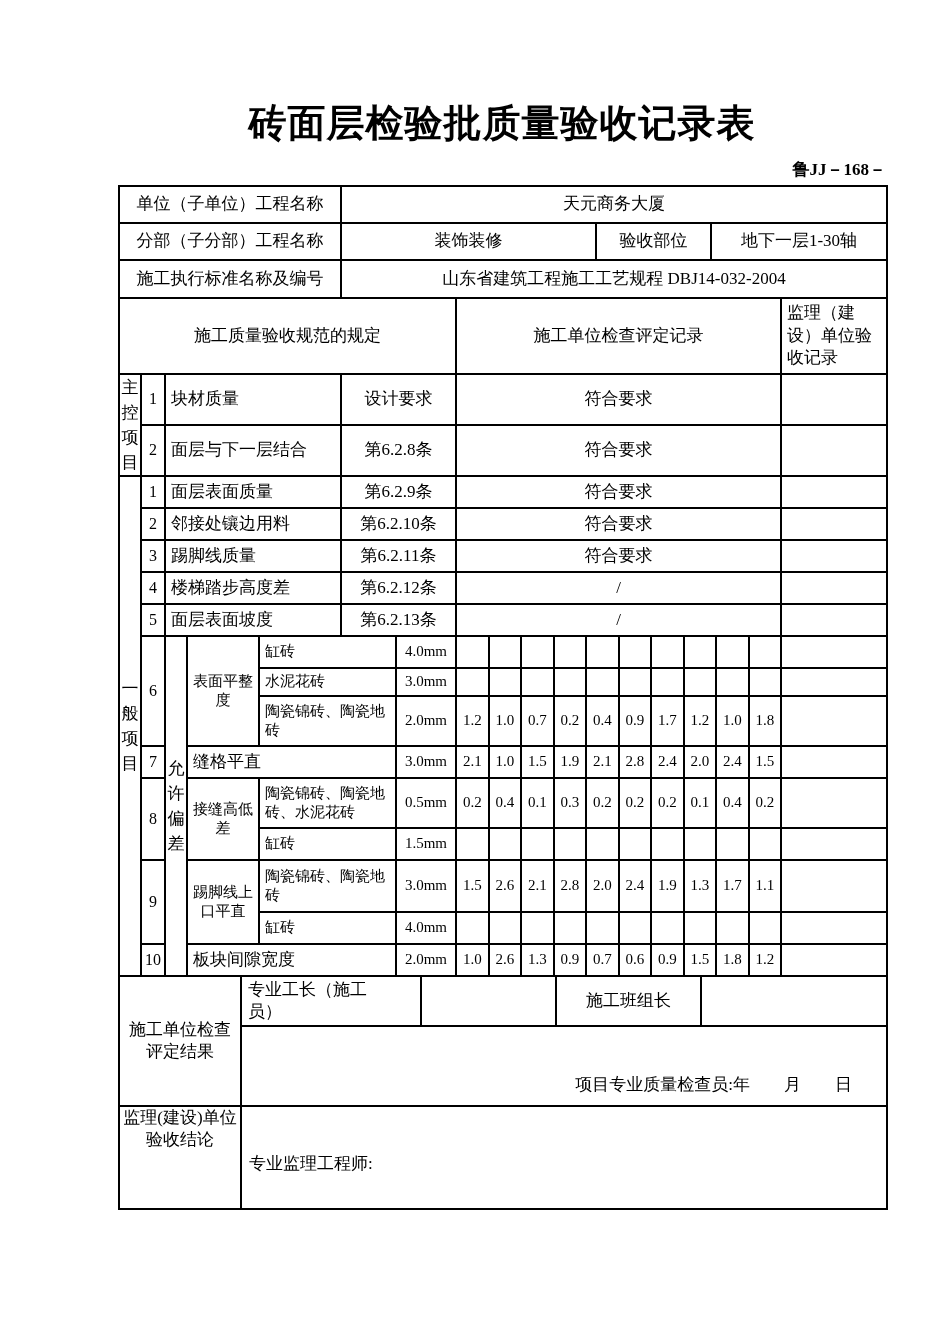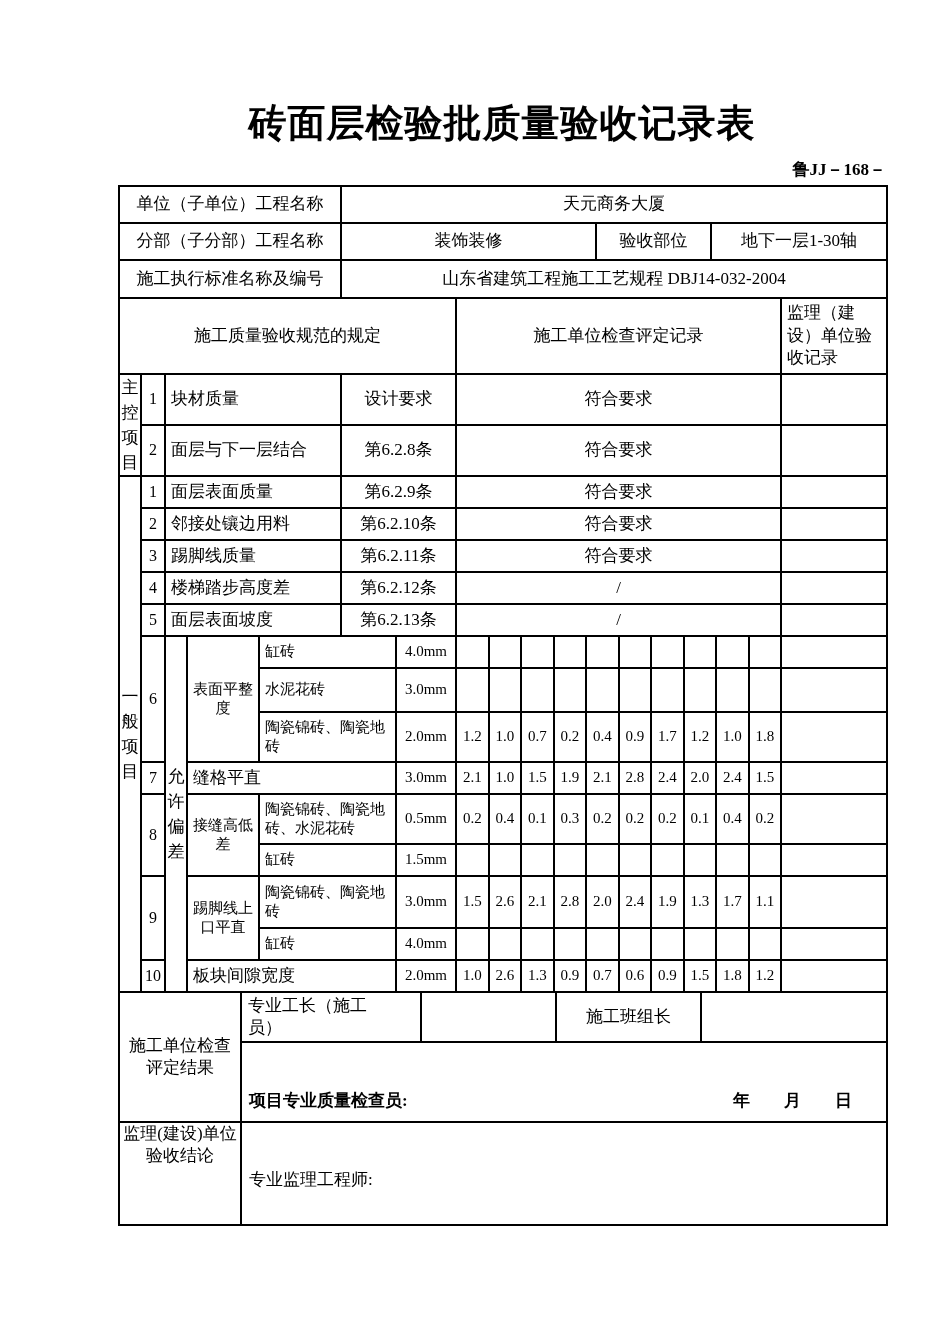--- a/index.html
+++ b/index.html
@@ -26,21 +26,21 @@
   }
   td.left{text-align:left;padding-left:5px;}
   td.small{font-size:15px;}
   td.meas{font-size:15px;padding:0;}
   td.num{font-size:16px;padding:0;}
   td.vlabel{padding:0 1px;line-height:25px;font-size:17px;}
   td.wrap{text-align:left;padding:2px 5px;line-height:1.35;}
   td.bottom{vertical-align:bottom;}
   td.top{vertical-align:top;padding-top:0;}
   td.foreman{padding:2px 44px 2px 6px;text-align:left;}
-  .sign-line{display:flex;justify-content:space-between;padding:0 32px 8px 5px;font-weight:bold;}
+  .sign-line{display:flex;justify-content:flex-end;padding:0 32px 8px 5px;}
   .engineer-line{padding:46px 0 0 5px;text-align:left;}
 </style>
 </head>
 <body>
 
 <div class="doc">
 
   <div class="title">砖面层检验批质量验收记录表</div>
   <div class="form-code">鲁JJ－168－</div>
 
@@ -165,21 +165,21 @@
       <td class="meas"></td>
       <td class="meas"></td>
       <td class="meas"></td>
       <td class="meas"></td>
       <td class="meas"></td>
       <td class="meas"></td>
       <td class="meas"></td>
       <td class="meas"></td>
       <td></td>
     </tr>
-    <tr style="height:44px">
+    <tr style="height:28px">
       <td colspan="2" class="left small">水泥花砖</td>
       <td class="small">3.0mm</td>
       <td class="meas"></td>
       <td class="meas"></td>
       <td class="meas"></td>
       <td class="meas"></td>
       <td class="meas"></td>
       <td class="meas"></td>
       <td class="meas"></td>
       <td class="meas"></td>

